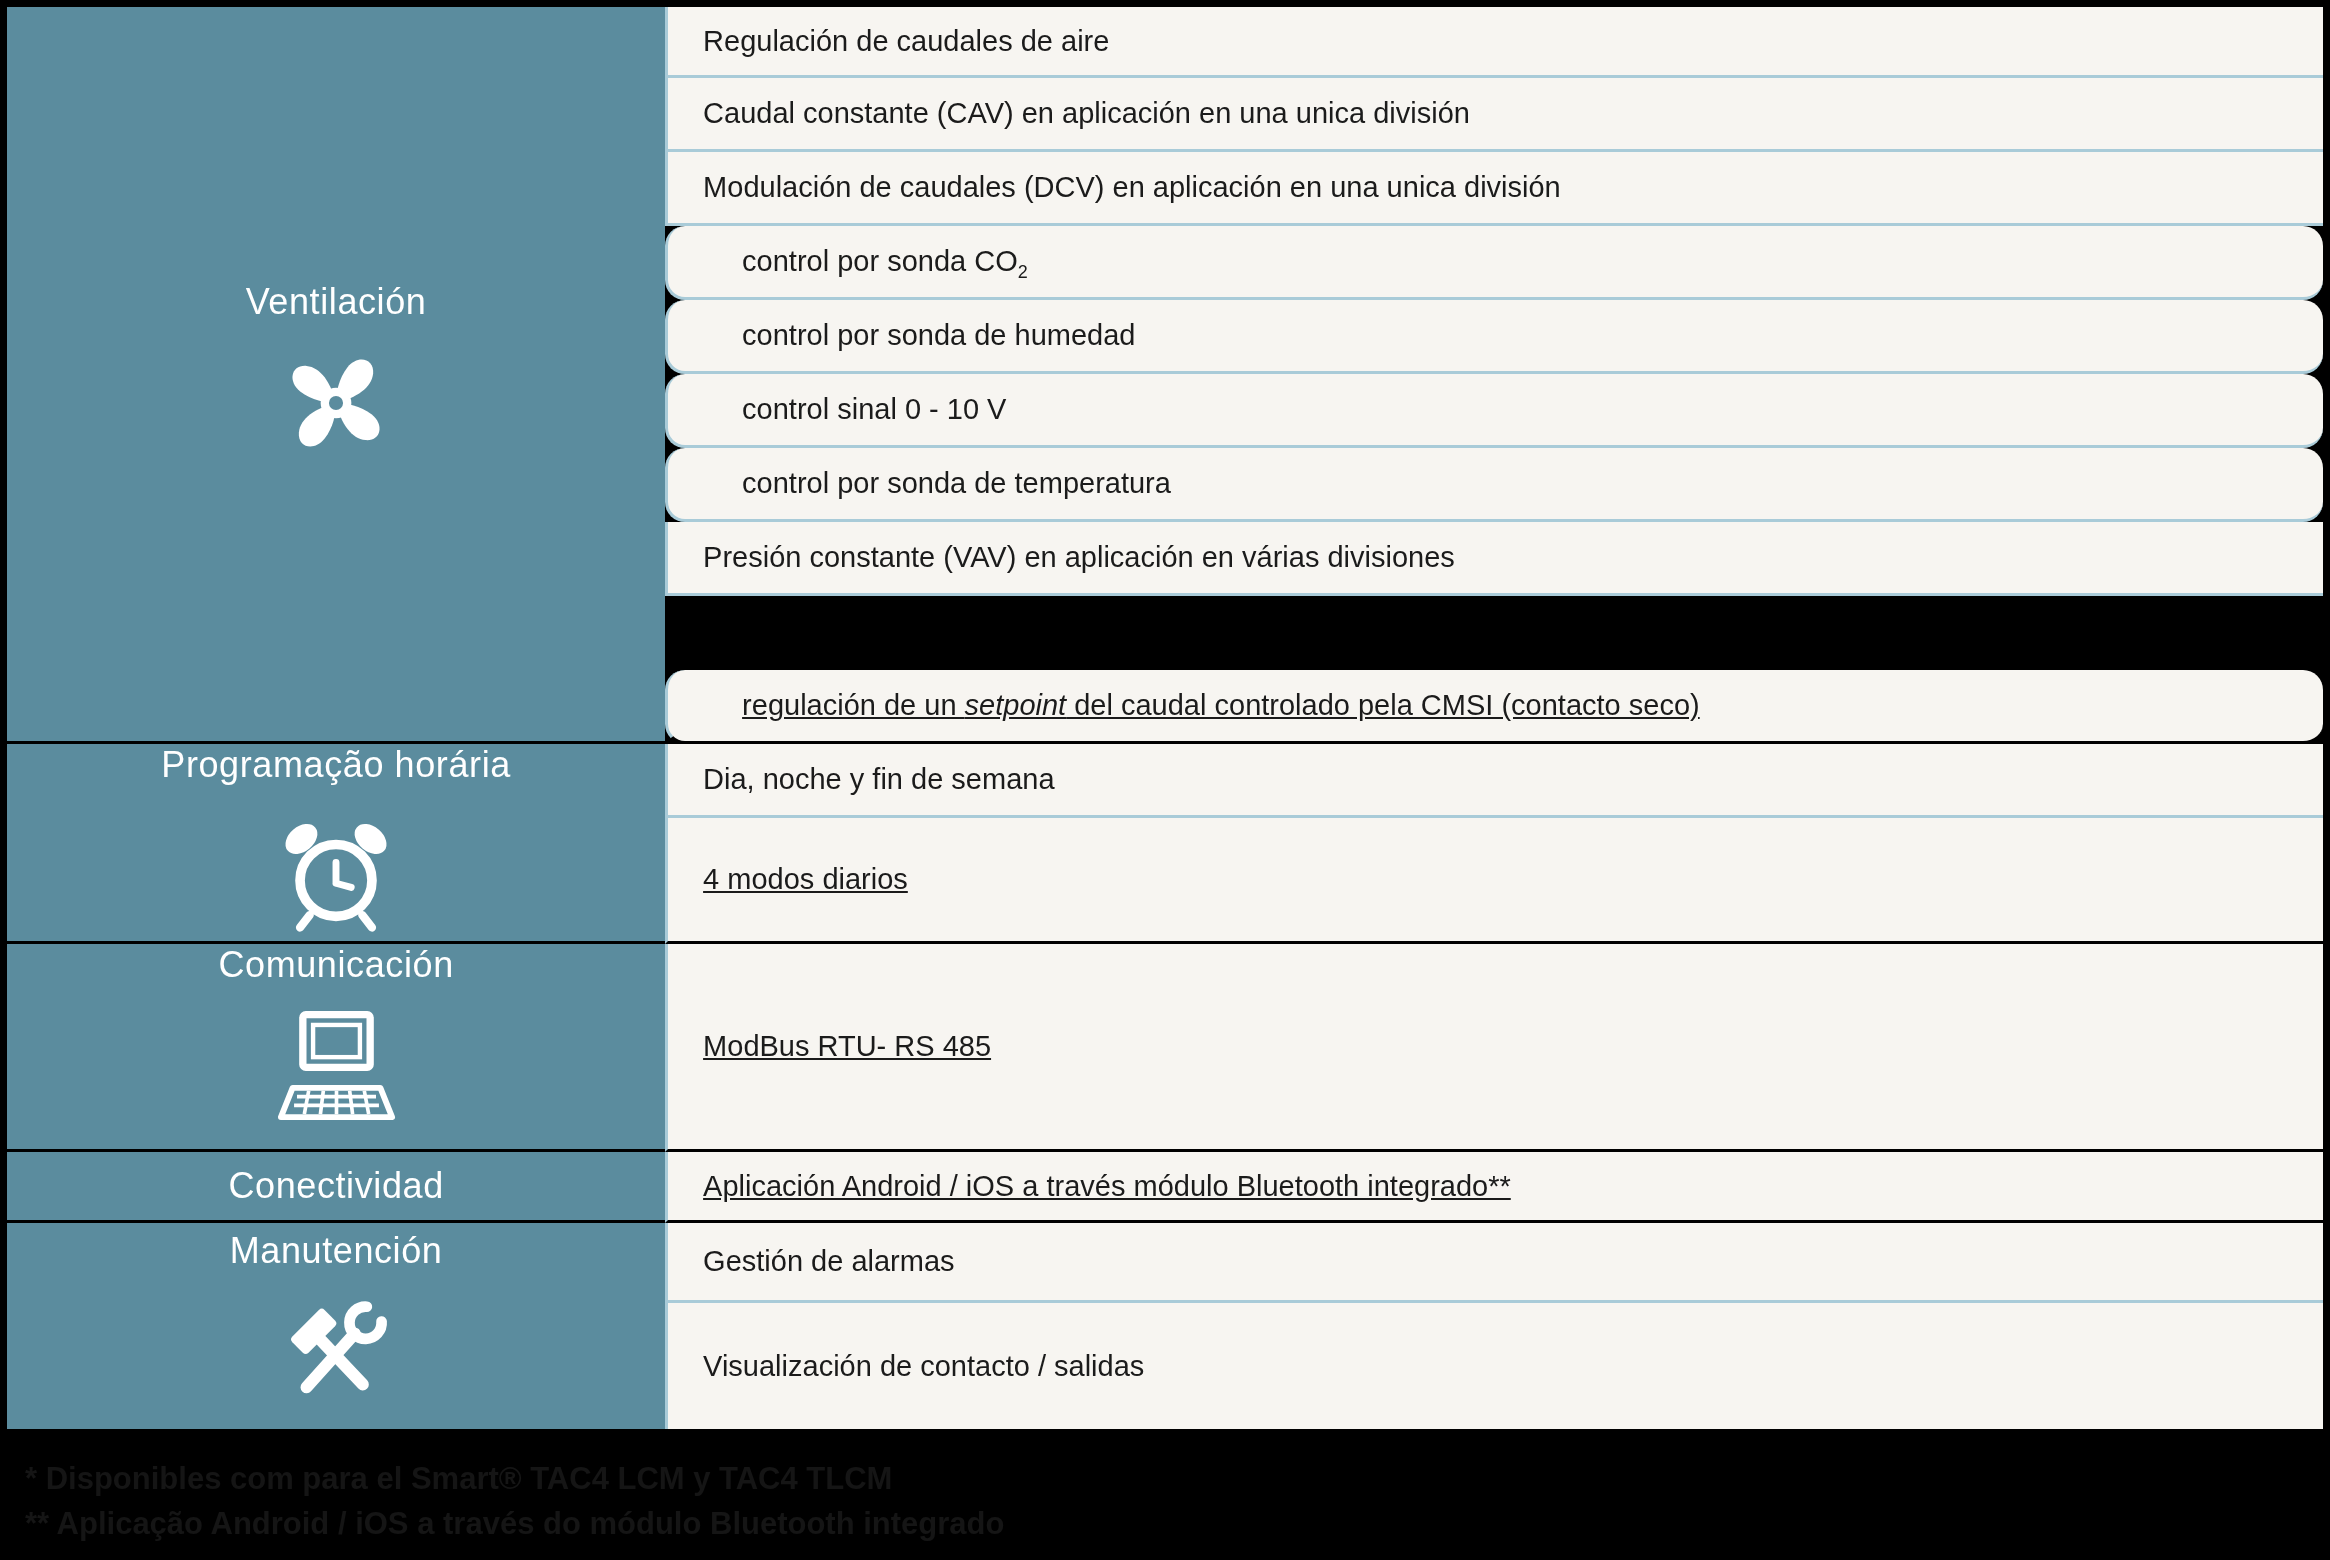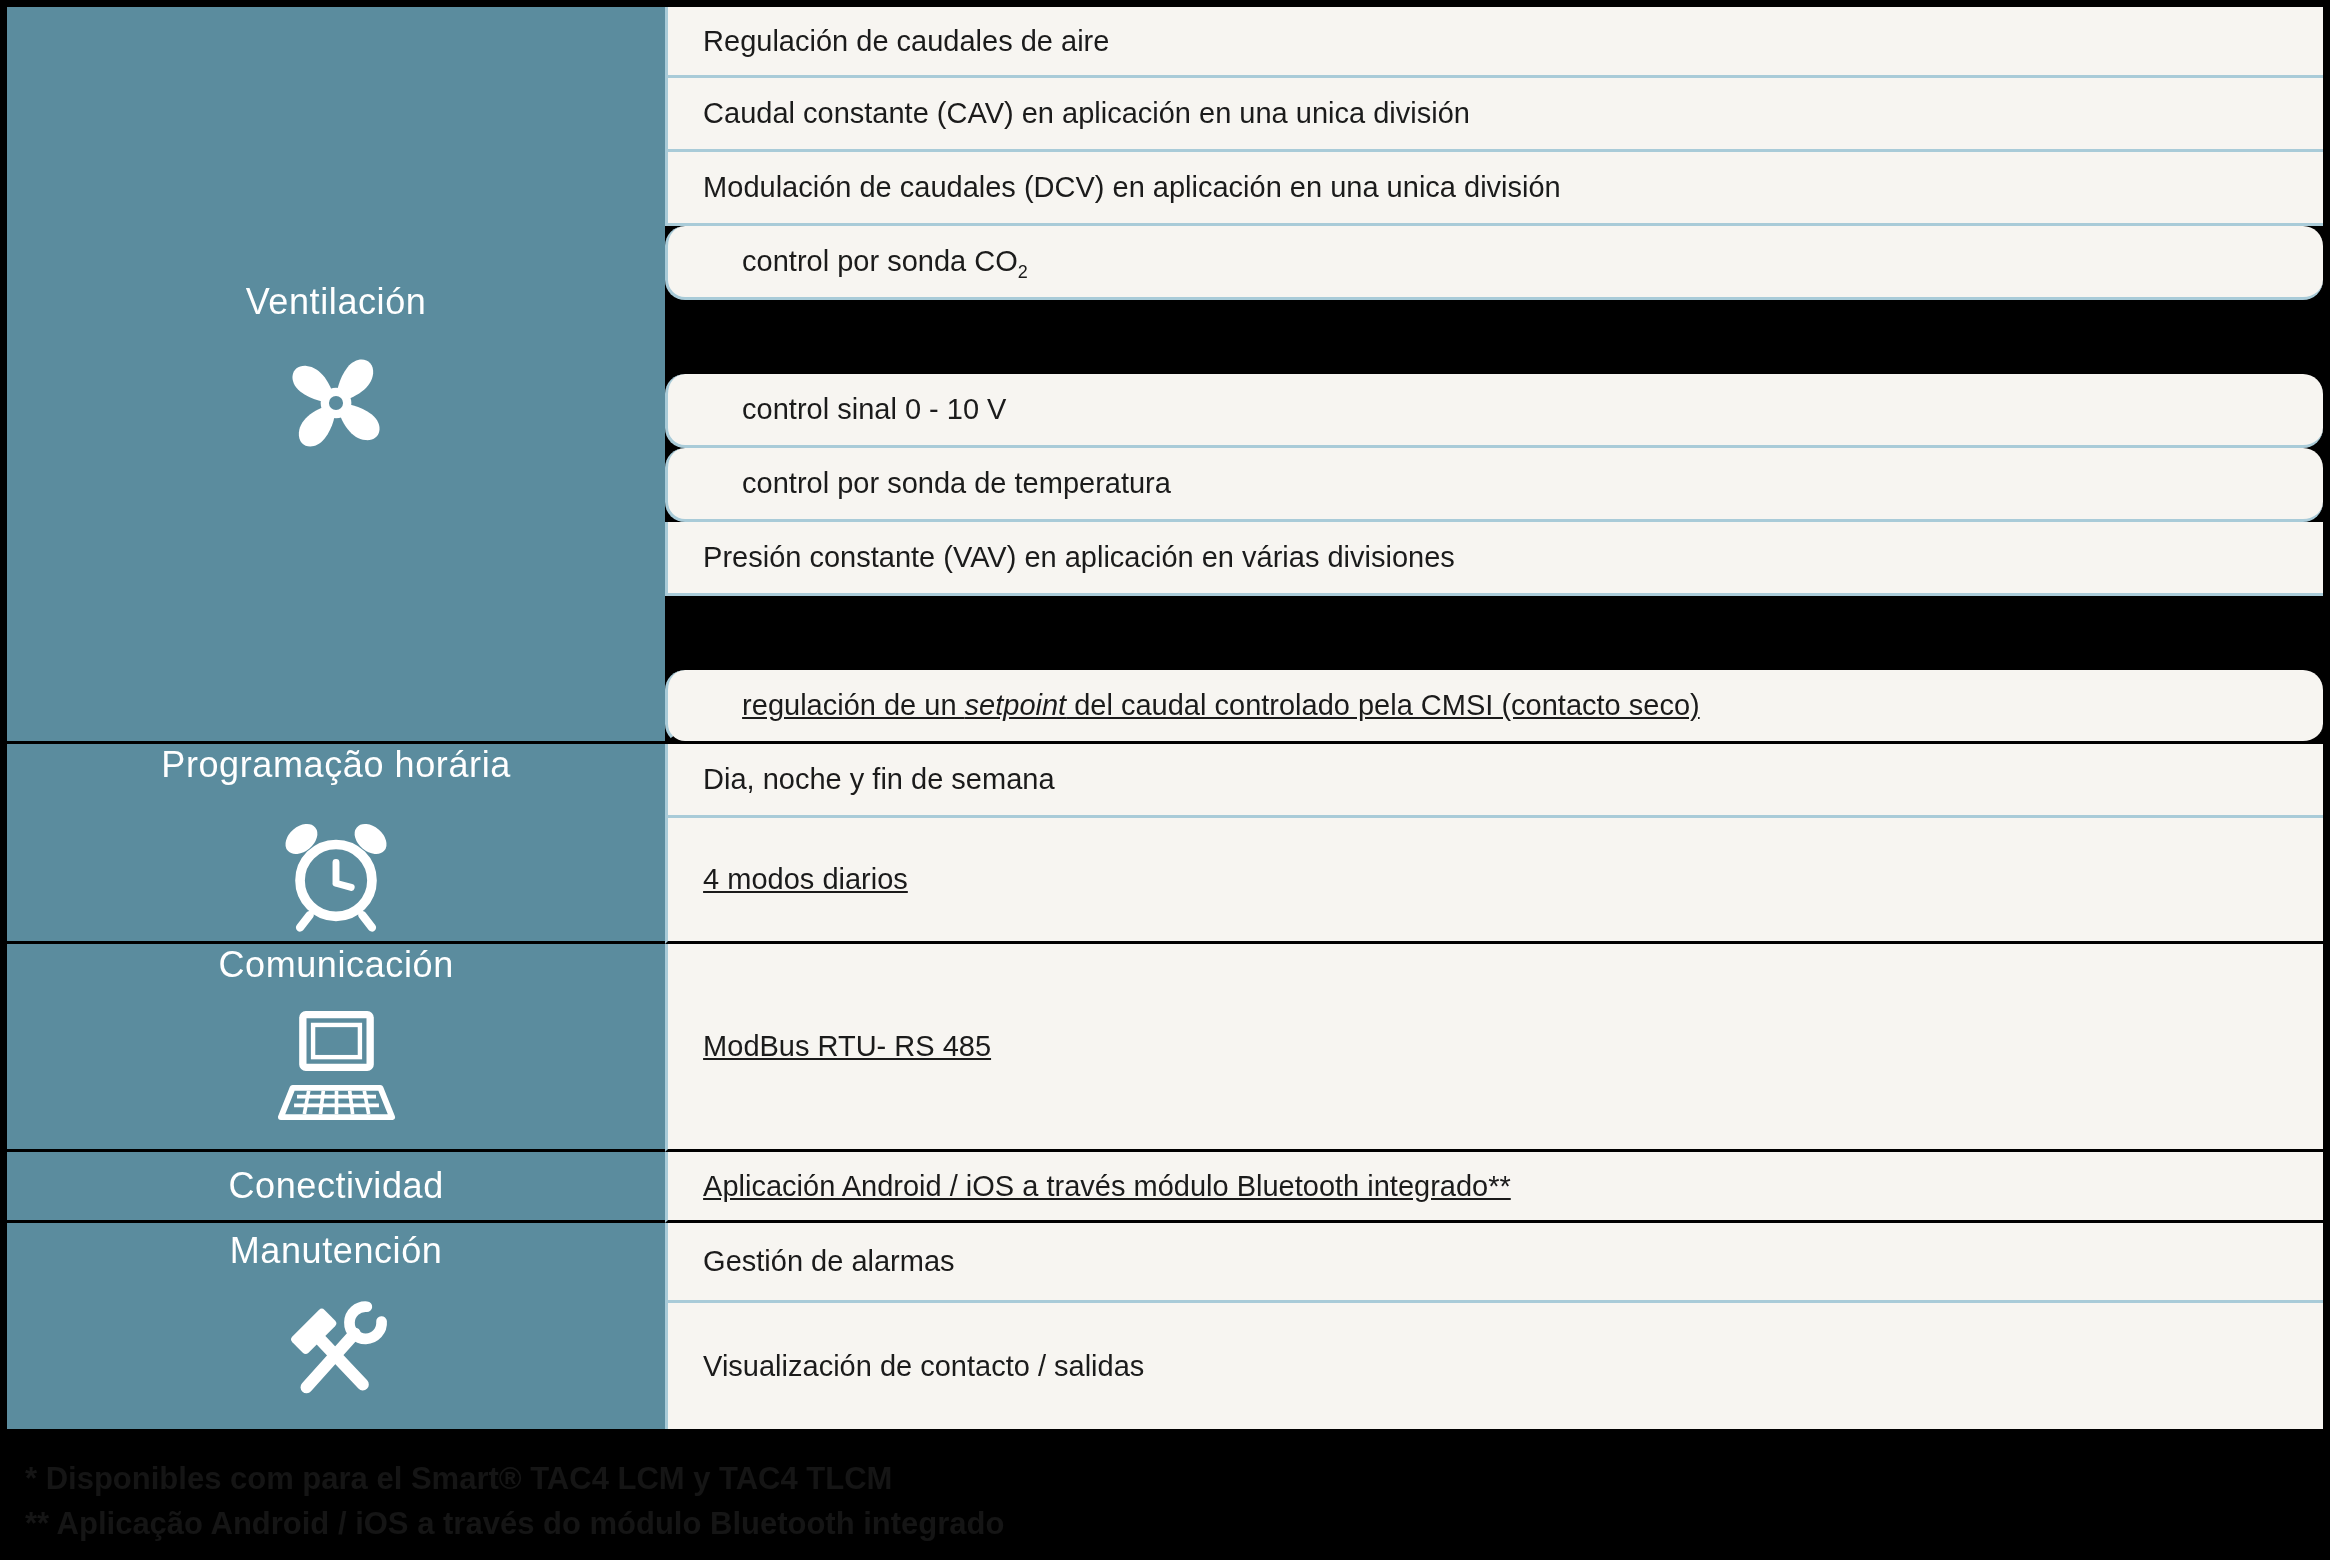--- a/index.html
+++ b/index.html
@@ -147,20 +147,23 @@
     </div>
 
     <div class="feat" style="grid-row: 3">
       <span>Modulación de caudales (DCV) en aplicación en una unica división</span>
     </div>
 
     <div class="feat indent" style="grid-row: 4">
       <span><span>control por sonda CO</span><sub>2</sub></span>
     </div>
 
+    <div class="feat indent" style="grid-row: 5">
+      <span>control por sonda de humedad</span>
+    </div>
 
     <div class="feat indent" style="grid-row: 6">
       <span>control sinal 0 - 10 V</span>
     </div>
 
     <div class="feat" style="grid-row: 8">
       <span>Presión constante (VAV) en aplicación en várias divisiones</span>
     </div>
 
     <div class="feat indent" style="grid-row: 7">

